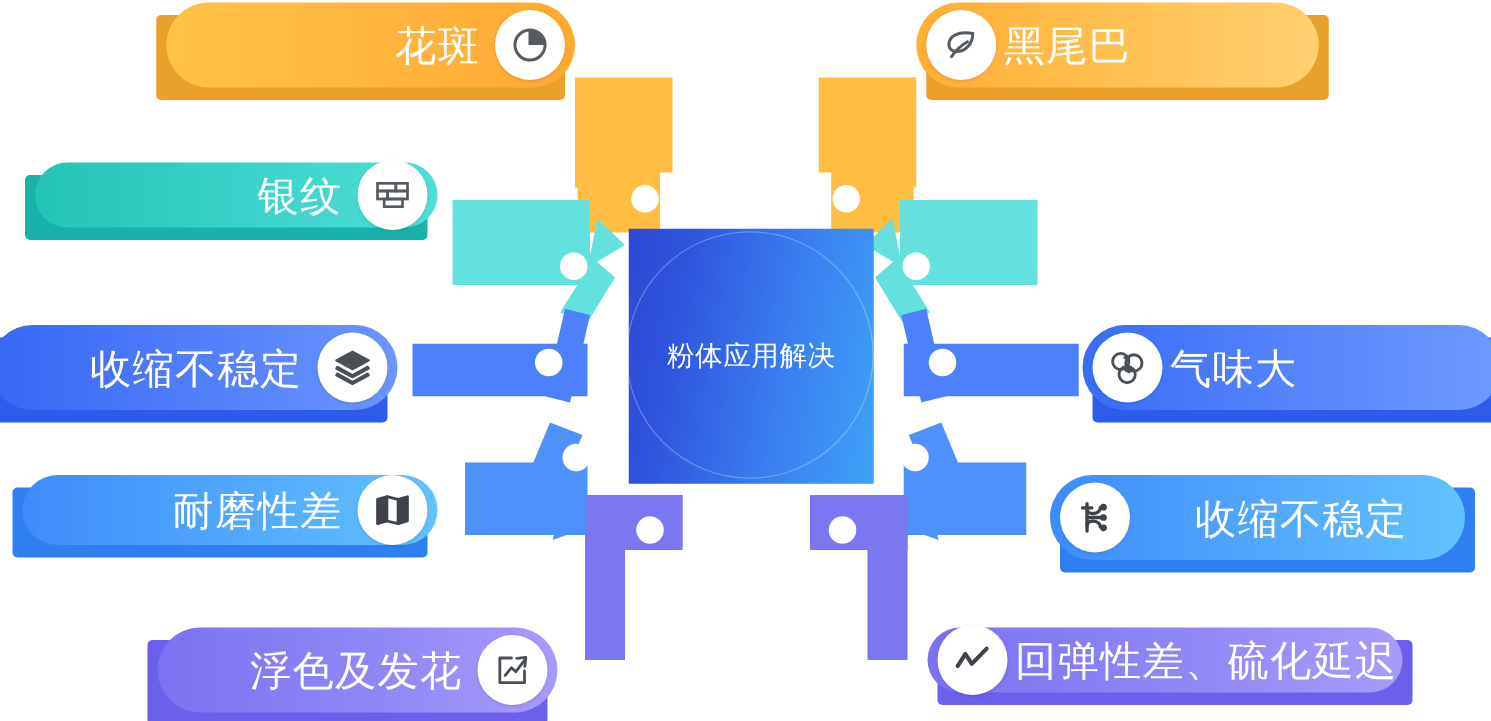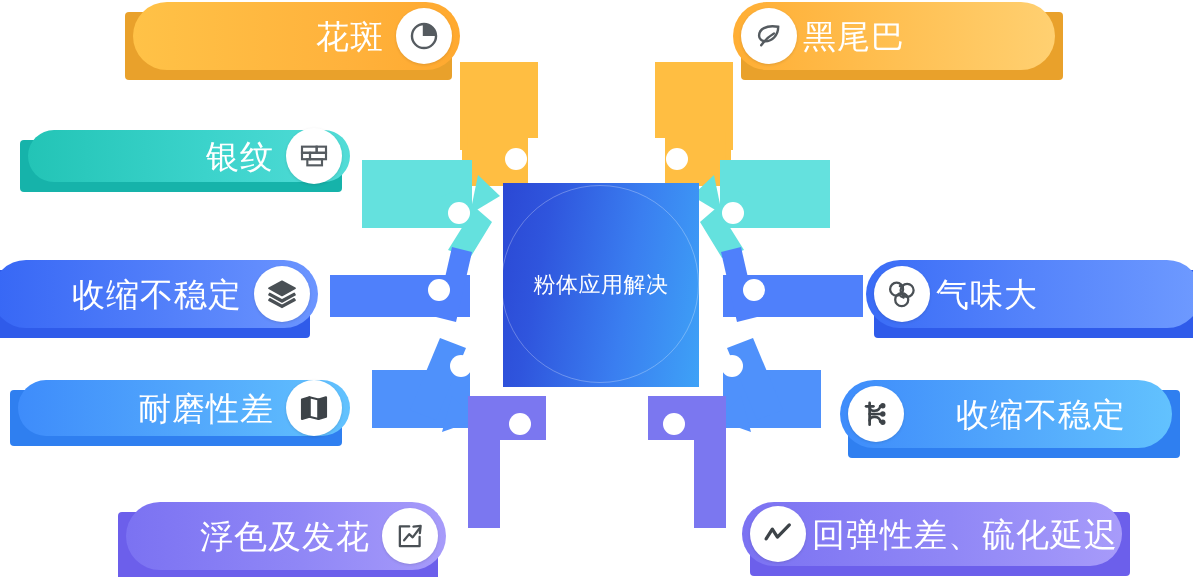--- a/index.html
+++ b/index.html
@@ -279,21 +279,21 @@
       <span class="badge">
         <svg width="32" height="32" viewBox="0 0 24 24" fill="none" stroke="#4a5055" stroke-width="1.7" stroke-linecap="round" stroke-linejoin="round">
           <path d="M19.2 12.6 L19.2 19.6 L4.4 19.6 L4.4 4.8 L11.4 4.8"></path>
           <path d="M7.6 15.2 L11.4 10.6 L14 13 L19.2 6.2"></path>
           <path d="M14.6 5 L20 4.4 L19.4 9.8"></path>
         </svg>
       </span>
     </div>
   </div>
 
-  <div class="pill right" style="left:742px;top:502px;width:380px;height:64px;">
+  <div class="pill right" style="left:742px;top:502px;width:380px;height:52px;">
     <div class="shadow" style="background:#6C5FEB;left:8px;"></div>
     <div class="body" style="background:linear-gradient(90deg,#7B72F2 0%,#9087F6 55%,#A79BFA 100%);">
       <span class="badge">
         <svg width="34" height="34" viewBox="0 0 24 24" fill="none" stroke="#3d4348" stroke-width="2.3" stroke-linecap="round" stroke-linejoin="round">
           <path d="M3.6 15.4 L8 8.6 L11.6 14.2 L20 5.6"></path>
         </svg>
       </span>
       <span class="label">回弹性差、硫化延迟</span>
     </div>
   </div>

